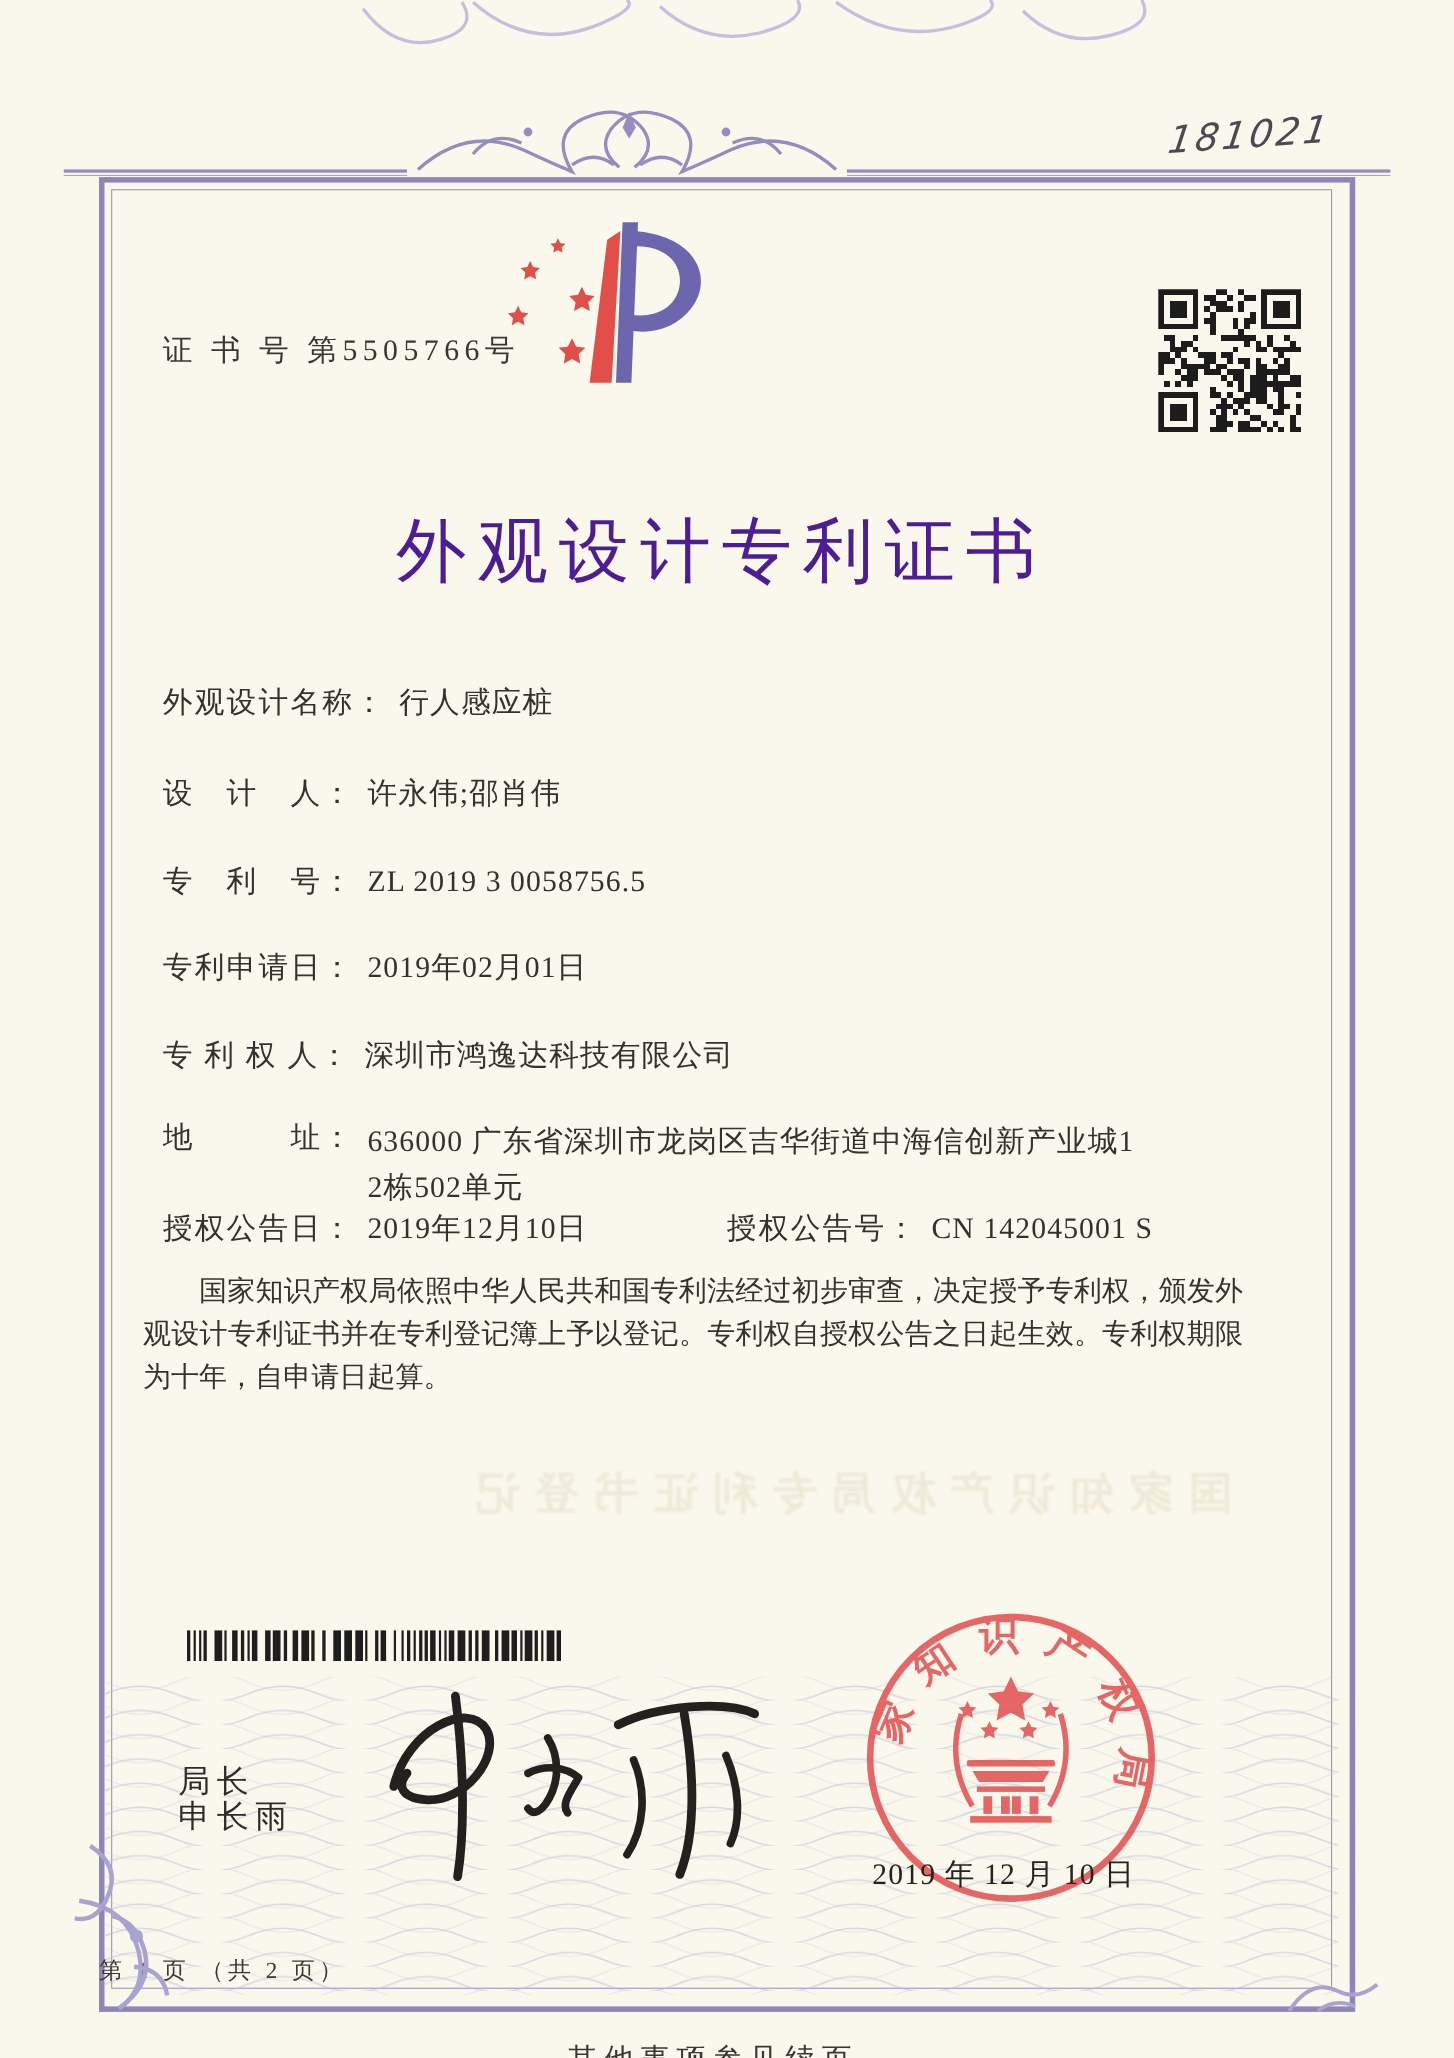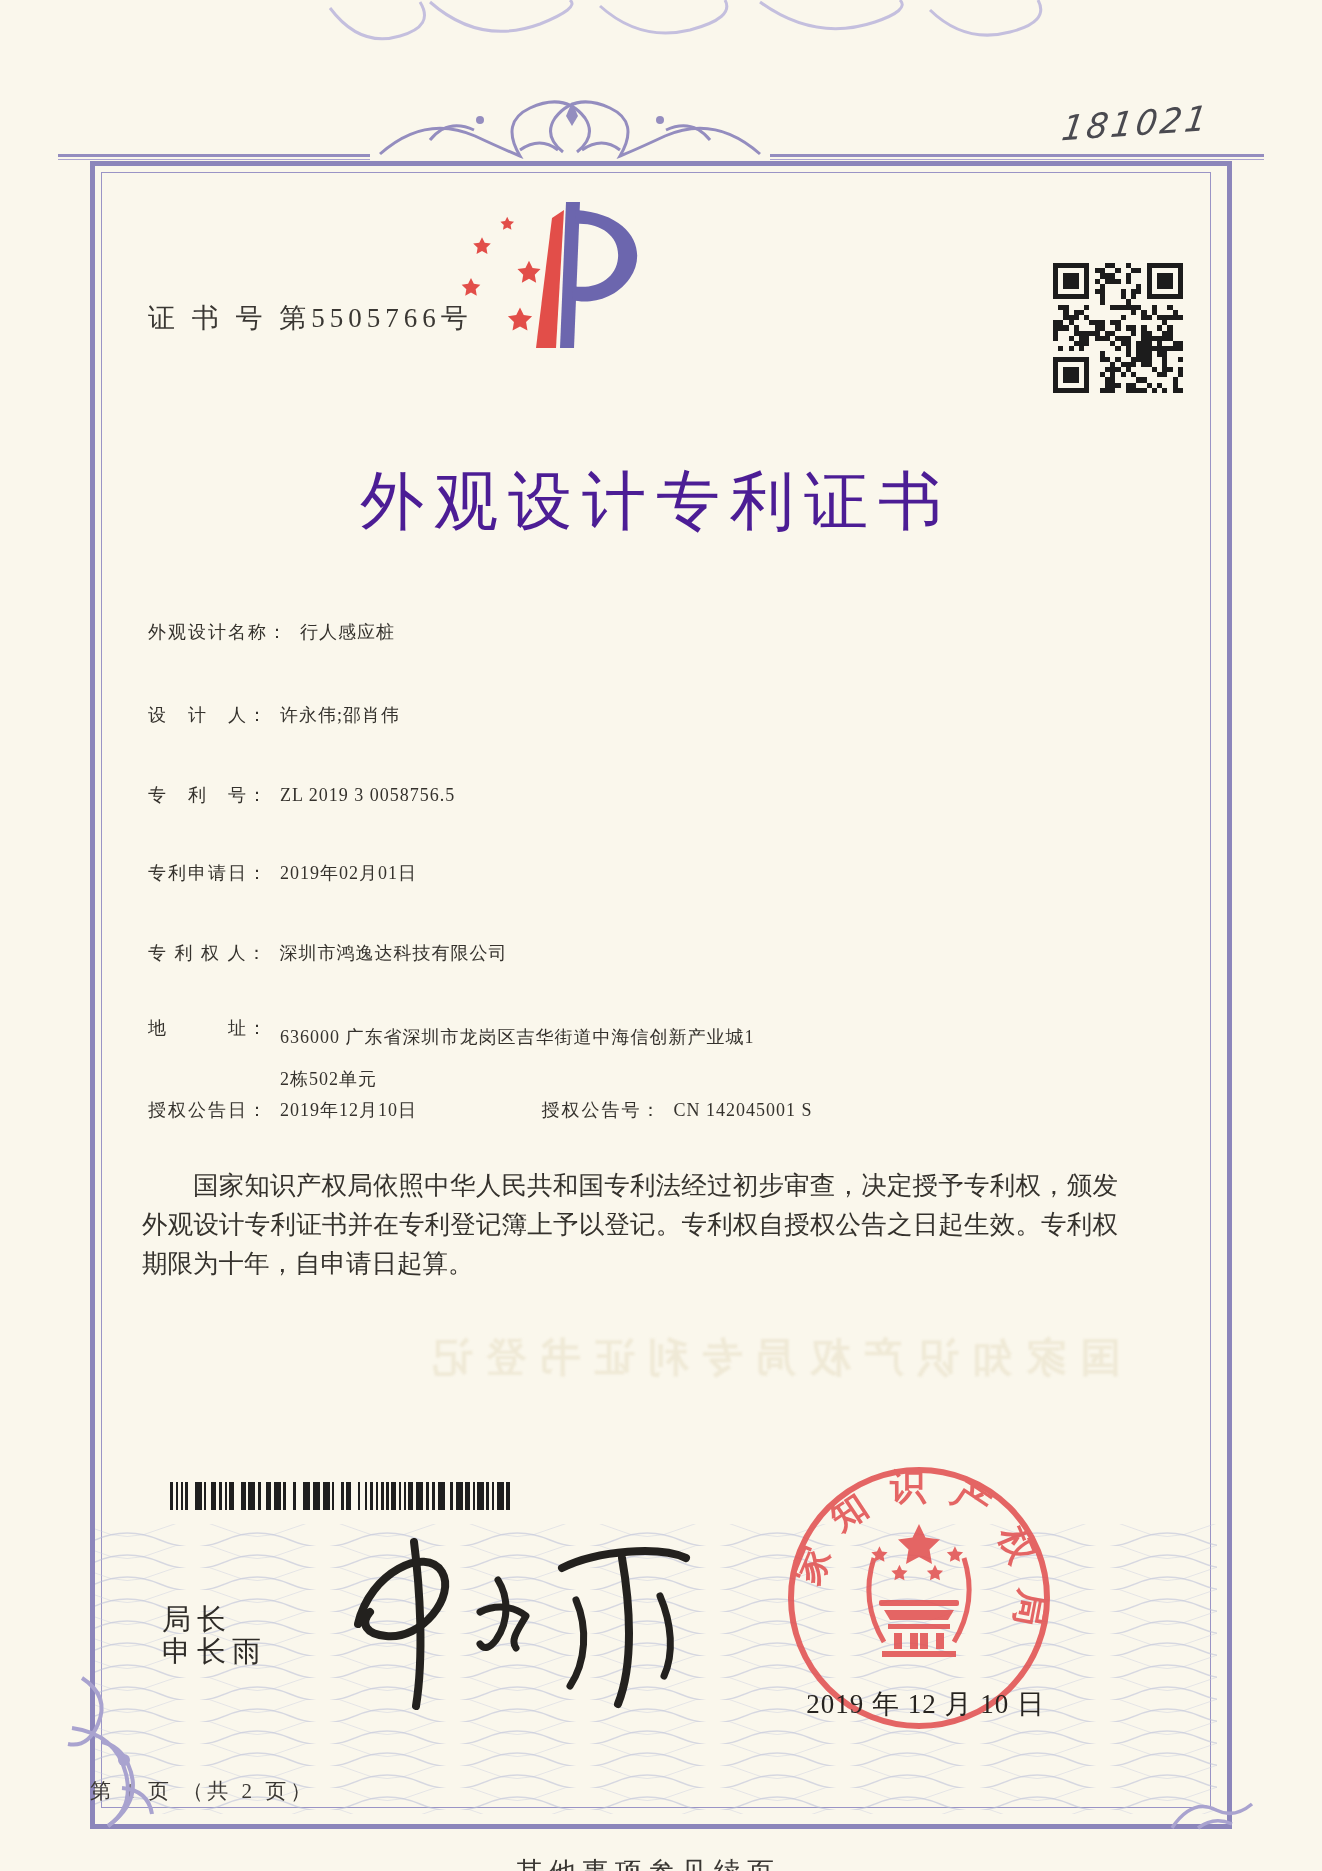--- a/index.html
+++ b/index.html
@@ -33,49 +33,49 @@
   }
   
   .cert-no{left:148px;top:280px;font-size:27px;letter-spacing:5px;color:#3a3733;margin-top:20px;}
   .logo{left:448px;top:200px;width:200px;height:150px;}
   .qr{left:1053px;top:263px;width:130px;height:130px;}
   .title{
     left:90px;top:458px;width:1132px;text-align:center;
     font-size:64px;font-weight:normal;letter-spacing:10px;color:#4c1d95;
   }
   
-  .field-row{left:148px;font-size:18px;color:#35322d;white-space:nowrap;}
+  .field-row{left:148px;font-size:27px;color:#35322d;white-space:nowrap;}
   .field-row .lab{letter-spacing:2px;}
   .field-row .val{margin-left:12px;letter-spacing:1px;}
   .addr-val{
     display:inline-block;vertical-align:top;white-space:pre-line;
     line-height:42px;max-width:800px;
   }
   .grant-no{margin-left:120px;}
   
   .body-text{
     left:126px;top:1150px;width:1008px;font-size:25.5px;line-height:39px;
     text-align:justify;color:#35322d;
   }
-  .body-text p{margin:16px;text-indent:2em;}
+  .body-text p{margin:4px;text-indent:2em;}
   
   .ghost{
     left:170px;top:1330px;width:950px;font-size:40px;letter-spacing:14px;
     color:#efe9d6;filter:blur(1px);font-weight:bold;transform:scaleX(-1);
     white-space:nowrap;overflow:hidden;height:78px;
   }
   
   .waves{left:95px;top:1524px;width:1122px;height:290px;}
   .barcode{left:170px;top:1482px;width:340px;height:28px;}
   .director-title{left:162px;top:1584px;font-size:29px;letter-spacing:6px;color:#2f2c28;margin-top:16px;}
   .director-name{left:162px;top:1632px;font-size:29px;letter-spacing:6px;color:#2f2c28;}
   .signature{left:330px;top:1528px;width:370px;height:185px;}
   .seal{left:784px;top:1462px;width:270px;height:282px;}
   .seal-date{
-    left:793px;top:1686px;width:252px;text-align:right;
+    left:793px;top:1686px;width:252px;text-align:left;
     font-size:27px;color:#26231f;letter-spacing:1px;white-space:nowrap;
   }
   .footer{
     left:90px;top:1777px;width:1132px;text-align:left;
     font-size:21px;letter-spacing:4px;color:#3a3733;
   }
   .cutoff{
     left:516px;top:1854px;width:400px;height:17px;overflow:hidden;
     font-size:27px;letter-spacing:6px;color:#3a3733;
   }

